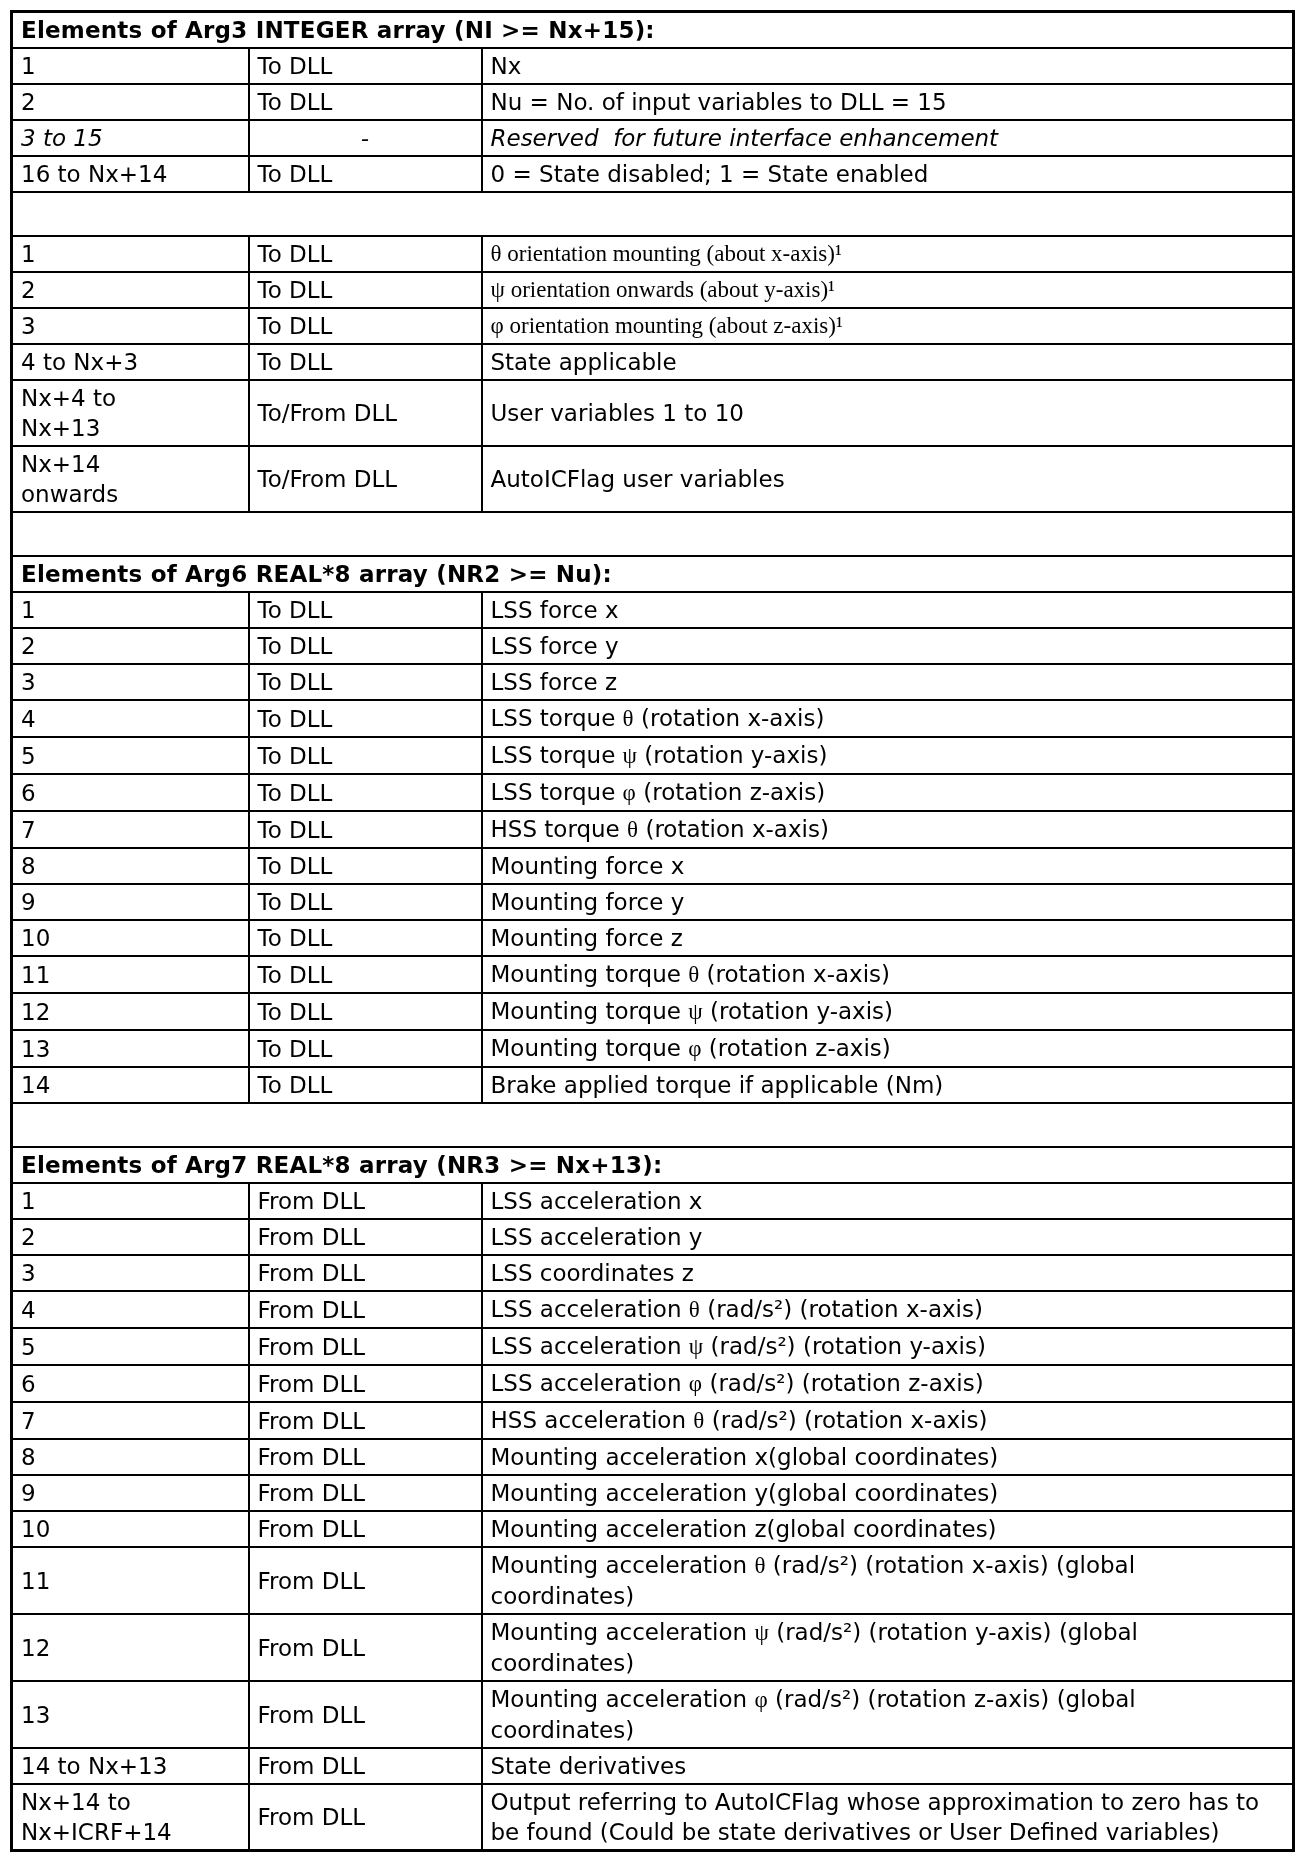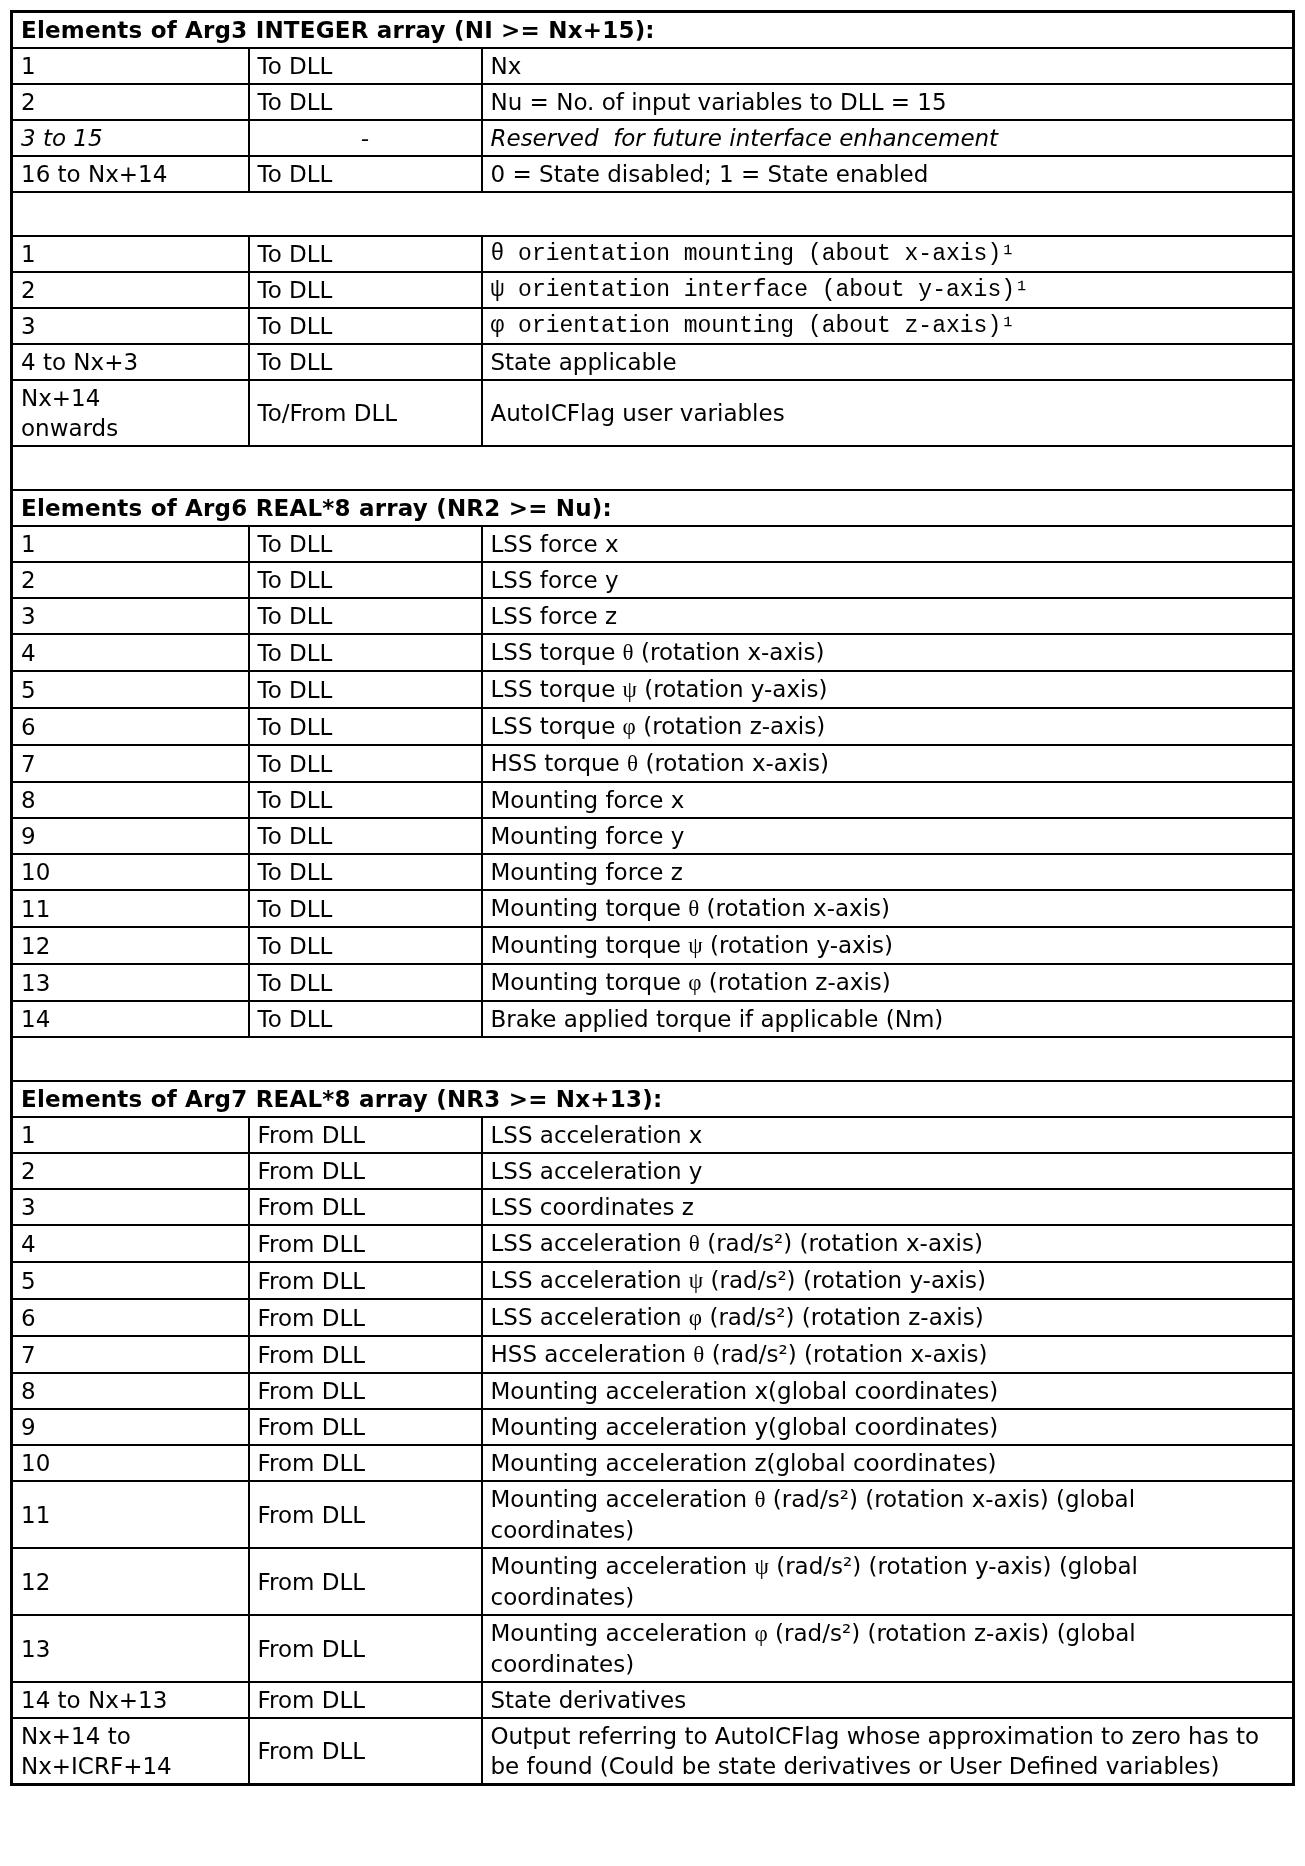--- a/index.html
+++ b/index.html
@@ -50,21 +50,21 @@
     height: 38px;
     padding: 0;
   }
   td.index-cell { white-space: pre-line; }
   td.desc-cell  { white-space: pre-wrap; padding-left: 10px; }
   tr.row-italic td.index-cell,
   tr.row-italic td.desc-cell,
   tr.row-italic td.dir-cell { font-style: italic; }
   td.dir-center { text-align: center; }
   td.desc-serif {
-    font-family: Liberation Mono, monospace;
+    font-family: Liberation Serif, serif;
     font-size: 26px;
   }
   .sym {
     font-family: "Liberation Serif", "DejaVu Serif", serif;
   }
 </style>
 </head>
 <body>
 
 <div class="page">
@@ -102,31 +102,37 @@
           <td colspan="3" class="gap-cell"></td>
         </tr>
         <tr>
           <td class="cell index-cell">1</td>
           <td class="cell dir-cell">To DLL</td>
           <td class="cell desc-cell desc-serif">θ orientation mounting (about x-axis)¹</td>
         </tr>
         <tr>
           <td class="cell index-cell">2</td>
           <td class="cell dir-cell">To DLL</td>
-          <td class="cell desc-cell desc-serif">ψ orientation interface (about y-axis)¹</td>
+          <td class="cell desc-cell desc-serif">ψ orientation onwards (about y-axis)¹</td>
         </tr>
         <tr>
           <td class="cell index-cell">3</td>
           <td class="cell dir-cell">To DLL</td>
           <td class="cell desc-cell desc-serif">φ orientation mounting (about z-axis)¹</td>
         </tr>
         <tr>
           <td class="cell index-cell">4 to Nx+3</td>
           <td class="cell dir-cell">To DLL</td>
           <td class="cell desc-cell desc-sans">State applicable</td>
+        </tr>
+        <tr>
+          <td class="cell index-cell">Nx+4 to
+Nx+13</td>
+          <td class="cell dir-cell">To/From DLL</td>
+          <td class="cell desc-cell desc-sans">User variables 1 to 10</td>
         </tr>
         <tr>
           <td class="cell index-cell">Nx+14
 onwards</td>
           <td class="cell dir-cell">To/From DLL</td>
           <td class="cell desc-cell desc-sans">AutoICFlag user variables</td>
         </tr>
         <tr>
           <td colspan="3" class="gap-cell"></td>
         </tr>

